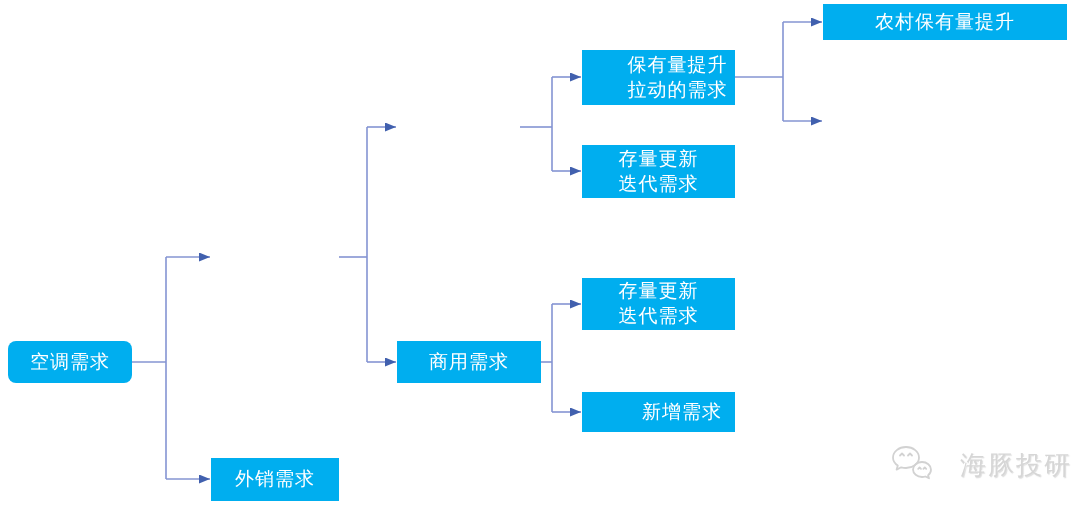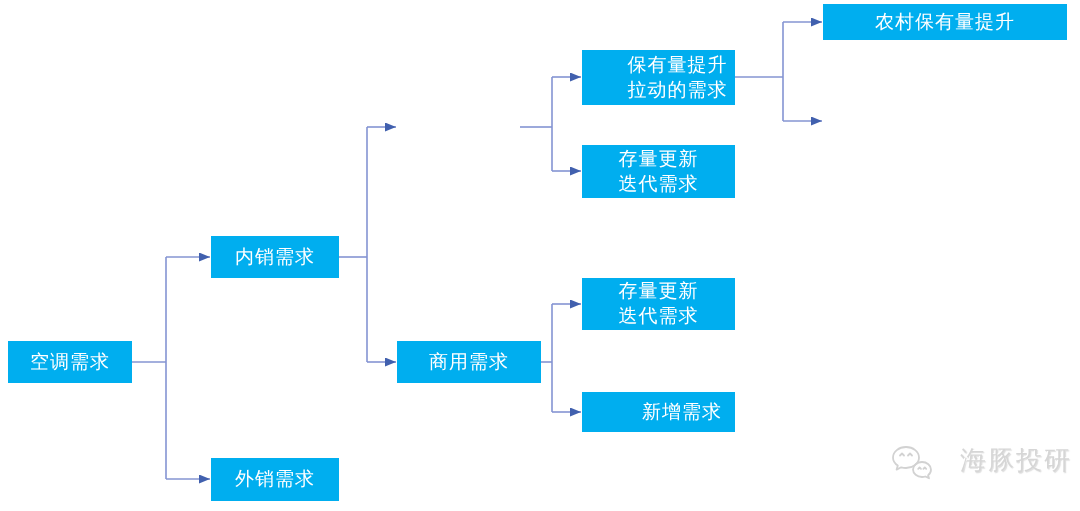--- a/index.html
+++ b/index.html
@@ -31,38 +31,38 @@
     align-items: center;
     justify-content: center;
     text-align: center;
     font-size: 19px;
     line-height: 1.3;
     white-space: pre-line;
     letter-spacing: 1px;
     box-sizing: border-box;
   }
   
-  .n-root            { left:   8px; top: 341px; width: 124px; height: 42px; }
+  .n-root            { left:   8px; top: 341px; width: 124px; height: 42px; border-radius: 8px; }
   .n-domestic        { left: 211px; top: 236px; width: 128px; height: 42px; }
   .n-export          { left: 211px; top: 458px; width: 128px; height: 43px; }
   .n-household       { left: 397px; top: 106px; width: 123px; height: 42px; }
   .n-commercial      { left: 397px; top: 341px; width: 144px; height: 42px; }
   .n-ownership       { left: 582px; top:  50px; width: 153px; height: 55px; padding-left: 38px; }
   .n-hh-replace      { left: 582px; top: 145px; width: 153px; height: 53px; }
   .n-comm-replace    { left: 582px; top: 278px; width: 153px; height: 52px; }
   .n-new-demand      { left: 582px; top: 392px; width: 153px; height: 40px; padding-left: 47px; }
   .n-urban           { left: 823px; top:   4px; width: 244px; height: 36px; }
   .n-rural           { left: 823px; top: 103px; width: 244px; height: 37px; }
 
   .watermark {
     position: absolute;
     right: 8px;
     bottom: 28px;
     display: flex;
-    align-items: flex-start;
+    align-items: flex-end;
     gap: 25px;
     user-select: none;
   }
   .watermark-text {
     font-size: 26px;
     letter-spacing: 2px;
     color: #d6d6d6;
     text-shadow: -1px -1px 0 #ffffff, 1px 1px 1px rgba(120,120,120,0.25);
   }
 </style>
@@ -100,21 +100,20 @@
       <path d="M552,412 L581,412" marker-end="url(#arrow)"></path>
 
       <path d="M735,77 L783,77"></path>
       <path d="M783,22 L783,121"></path>
       <path d="M783,22 L822,22" marker-end="url(#arrow)"></path>
       <path d="M783,121 L822,121" marker-end="url(#arrow)"></path>
     </g>
   </svg>
 
   <div class="node n-root">空调需求</div>
-  <div class="node n-domestic">内销需求</div>
   <div class="node n-export">外销需求</div>
   <div class="node n-commercial">商用需求</div>
   <div class="node n-ownership">保有量提升
 拉动的需求</div>
   <div class="node n-hh-replace">存量更新
 迭代需求</div>
   <div class="node n-comm-replace">存量更新
 迭代需求</div>
   <div class="node n-new-demand">新增需求</div>
   <div class="node n-urban">农村保有量提升</div>

